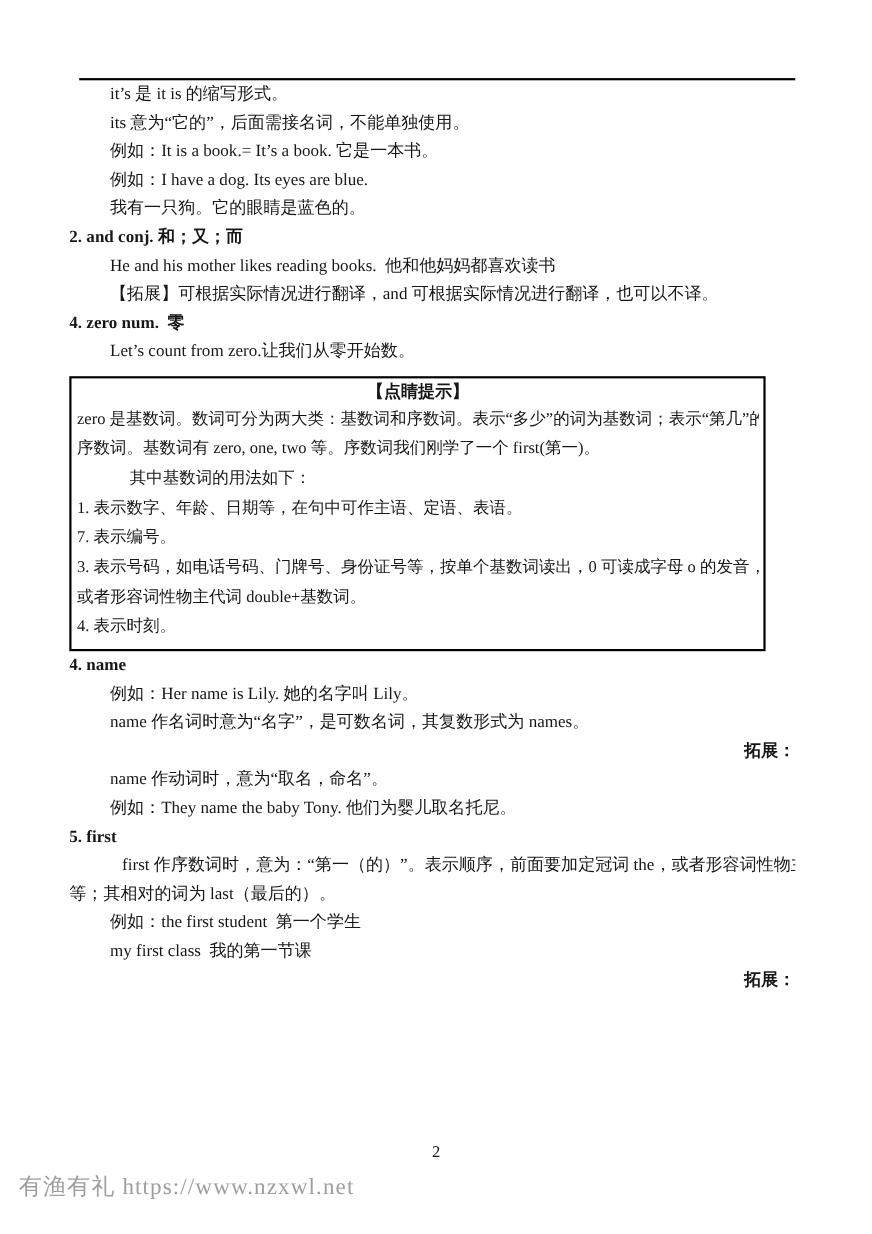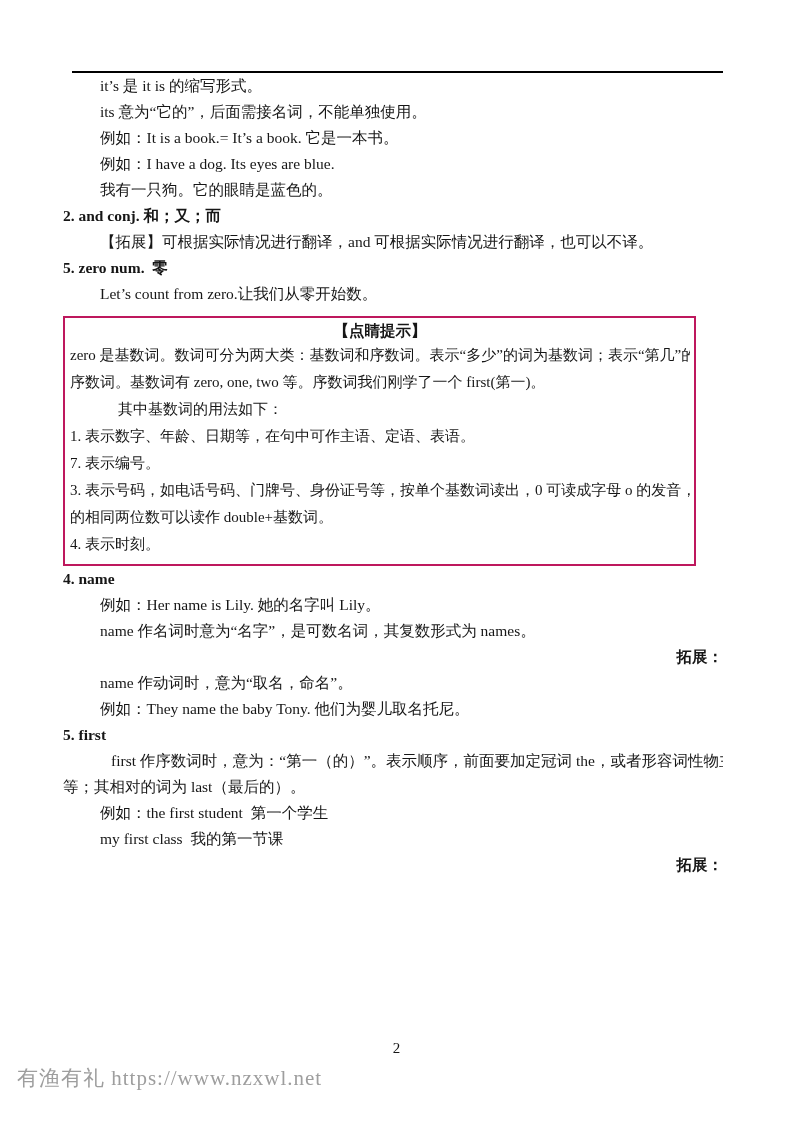--- a/index.html
+++ b/index.html
@@ -25,21 +25,21 @@
   .hd { font-weight:bold; }            
   .xhd { font-weight:bold;text-align:right; }           
 
   
   .mt13{margin-top:13px}.mt8{margin-top:8px}
   .mt7{margin-top:7px}.mt6{margin-top:6px}.mt5{margin-top:5px}
   .mt4{margin-top:4px}.mt2{margin-top:2px}.mt1{margin-top:1px}.mt0{margin-top:0}
 
   .tip-box {
     margin-top:9px; margin-right:27px;
-    border:2px solid #be185d;
+    border:2px solid #000000;
     padding:2px 4px 6px 5px;
     font-size:15px;
     overflow:hidden;
   }
   .tip-box p { line-height:27px; }
   .tip-title {
     text-align:center; font-weight:bold;
     line-height:22px !important; font-size:15.5px;
   }
   .page-number {
@@ -66,37 +66,38 @@
     <section>
       <p class="ind mt13">it’s 是 it is 的缩写形式。</p>
       <p class="ind mt8">its 意为“它的”，后面需接名词，不能单独使用。</p>
       <p class="ind mt8">例如：It is a book.= It’s a book. 它是一本书。</p>
       <p class="ind mt8">例如：I have a dog. Its eyes are blue.</p>
       <p class="ind mt8">我有一只狗。它的眼睛是蓝色的。</p>
     </section>
 
     <section>
       <p class="hd mt0">2. and conj. 和；又；而</p>
+      <p class="ind mt0">He and his mother likes reading books. 他和他妈妈都喜欢读书</p>
       <p class="ind mt0">【拓展】可根据实际情况进行翻译，and 可根据实际情况进行翻译，也可以不译。</p>
     </section>
 
     <section>
-      <p class="hd mt1">5. zero num. 零</p>
+      <p class="hd mt1">4. zero num. 零</p>
       <p class="ind mt0">Let’s count from zero.让我们从零开始数。</p>
     </section>
 
     <section class="tip-box">
       <p class="tip-title">【点睛提示】</p>
       <p>zero 是基数词。数词可分为两大类：基数词和序数词。表示“多少”的词为基数词；表示“第几”的词为</p>
       <p>序数词。基数词有 zero, one, two 等。序数词我们刚学了一个 first(第一)。</p>
       <p class="find">其中基数词的用法如下：</p>
       <p>1. 表示数字、年龄、日期等，在句中可作主语、定语、表语。</p>
       <p>7. 表示编号。</p>
       <p>3. 表示号码，如电话号码、门牌号、身份证号等，按单个基数词读出，0 可读成字母 o 的发音，相连</p>
-      <p>的相同两位数可以读作 double+基数词。</p>
+      <p>或者形容词性物主代词 double+基数词。</p>
       <p>4. 表示时刻。</p>
     </section>
 
     <section>
       <p class="hd mt1">4. name</p>
       <p class="ind mt5">例如：Her name is Lily. 她的名字叫 Lily。</p>
       <p class="ind mt8">name 作名词时意为“名字”，是可数名词，其复数形式为 names。</p>
       <p class="ind xhd mt6">拓展：</p>
       <p class="ind mt4">name 作动词时，意为“取名，命名”。</p>
       <p class="ind mt0">例如：They name the baby Tony. 他们为婴儿取名托尼。</p>

